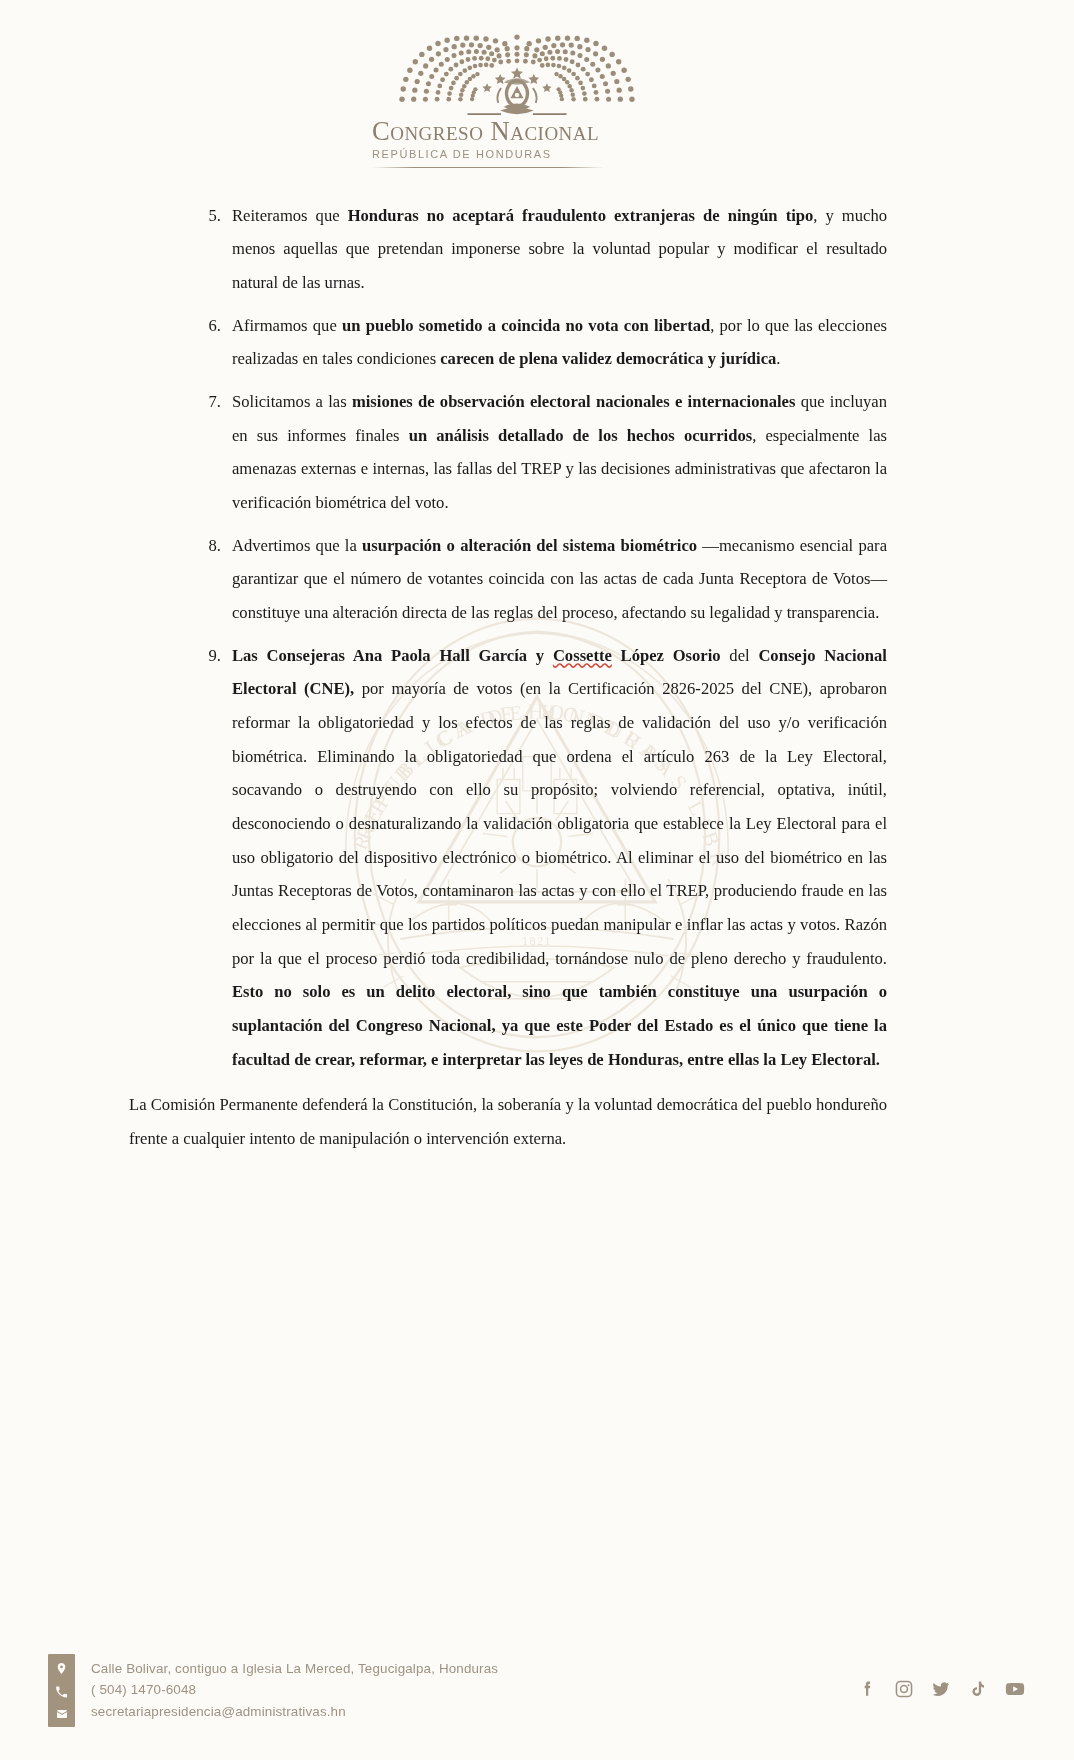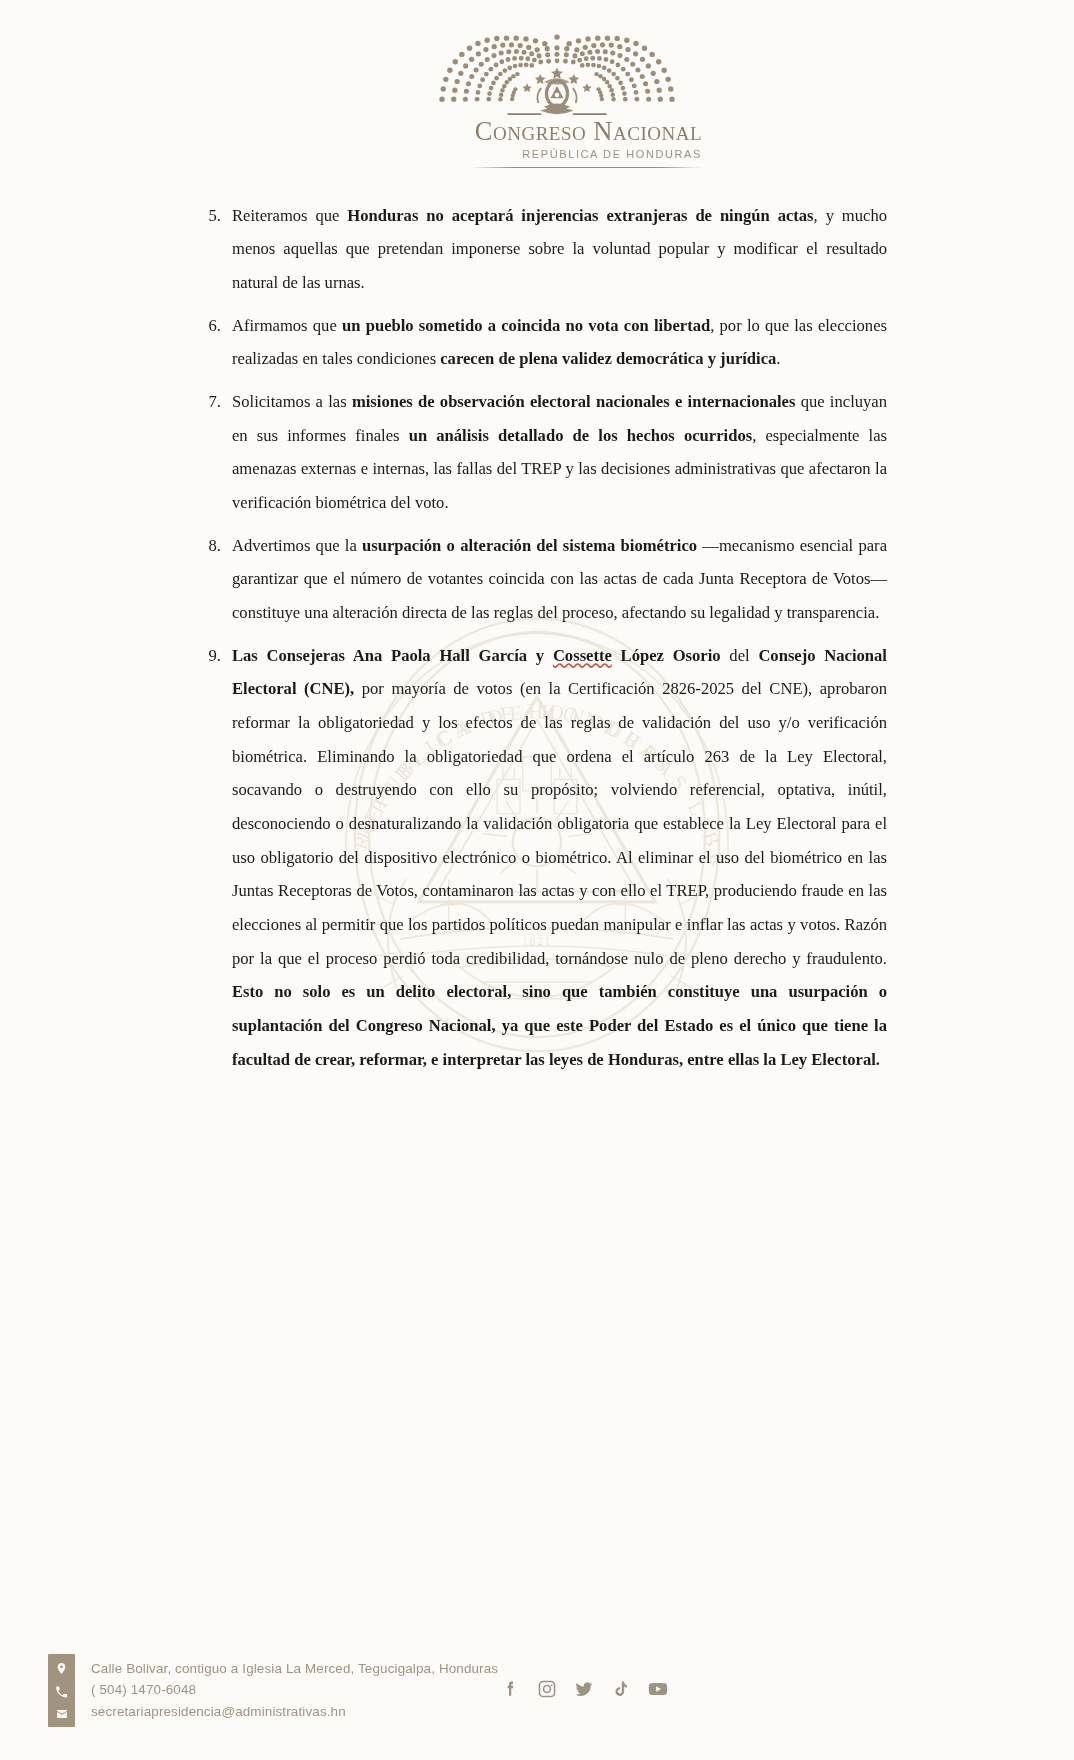--- a/index.html
+++ b/index.html
@@ -46,21 +46,21 @@
     z-index: 2;
     padding-top: 30px;
     display: flex;
     flex-direction: column;
     align-items: center;
   }
   .logo-block {
     width: 330px;
     display: flex;
     flex-direction: column;
-    align-items: flex-end;
+    align-items: flex-start;
   }
   .logo-dome {
     width: 290px;
     height: 86px;
     position: relative;
   }
   .logo-dome svg { width: 100%; height: 100%; display: block; }
 
   .logo-wordmark {
     margin-top: 2px;
@@ -143,20 +143,21 @@
   
   .doc-footer {
     position: absolute;
     left: 0;
     bottom: 0;
     width: 1074px;
     height: 110px;
     z-index: 3;
     display: flex;
     align-items: center;
+    justify-content: space-between;
     padding: 0 48px 29px 48px;
     box-sizing: border-box;
     background: transparent;
   }
   .footer-contact {
     display: flex;
     align-items: stretch;
     gap: 16px;
   }
   .icon-column {
@@ -487,40 +488,41 @@
       <div class="header-rule"></div>
     </div>
   </header>
 
   <main class="doc-body">
 
 
     <div id="item-list">
         <div class="item">
           <div class="item-num">5.</div>
-          <div class="item-text"><span>Reiteramos que </span><b>Honduras no aceptará injerencias extranjeras de ningún actas</b><span>, y mucho menos aquellas que pretendan imponerse sobre la voluntad popular y modificar el resultado natural de las urnas.</span></div>
+          <div class="item-text"><span>Reiteramos que </span><b>Honduras no aceptará fraudulento extranjeras de ningún tipo</b><span>, y mucho menos aquellas que pretendan imponerse sobre la voluntad popular y modificar el resultado natural de las urnas.</span></div>
         </div>
         <div class="item">
           <div class="item-num">6.</div>
           <div class="item-text"><span>Afirmamos que </span><b>un pueblo sometido a coincida no vota con libertad</b><span>, por lo que las elecciones realizadas en tales condiciones </span><b>carecen de plena validez democrática y jurídica</b><span>.</span></div>
         </div>
         <div class="item">
           <div class="item-num">7.</div>
           <div class="item-text"><span>Solicitamos a las </span><b>misiones de observación electoral nacionales e internacionales</b><span> que incluyan en sus informes finales </span><b>un análisis detallado de los hechos ocurridos</b><span>, especialmente las amenazas externas e internas, las fallas del TREP y las decisiones administrativas que afectaron la verificación biométrica del voto.</span></div>
         </div>
         <div class="item">
           <div class="item-num">8.</div>
           <div class="item-text"><span>Advertimos que la </span><b>usurpación o alteración del sistema biométrico</b><span> —mecanismo esencial para garantizar que el número de votantes coincida con las actas de cada Junta Receptora de Votos— constituye una alteración directa de las reglas del proceso, afectando su legalidad y transparencia.</span></div>
         </div>
         <div class="item">
           <div class="item-num">9.</div>
           <div class="item-text"><b>Las Consejeras Ana Paola Hall García y </b><b class="misspelled">Cossette</b><b> López Osorio</b><span> del </span><b>Consejo Nacional Electoral (CNE),</b><span> por mayoría de votos (en la Certificación 2826-2025 del CNE), aprobaron reformar la obligatoriedad y los efectos de las reglas de validación del uso y/o verificación biométrica. Eliminando la obligatoriedad que ordena el artículo 263 de la Ley Electoral, socavando o destruyendo con ello su propósito; volviendo referencial, optativa, inútil, desconociendo o desnaturalizando la validación obligatoria que establece la Ley Electoral para el uso obligatorio del dispositivo electrónico o biométrico. Al eliminar el uso del biométrico en las Juntas Receptoras de Votos, contaminaron las actas y con ello el TREP, produciendo fraude en las elecciones al permitir que los partidos políticos puedan manipular e inflar las actas y votos. Razón por la que el proceso perdió toda credibilidad, tornándose nulo de pleno derecho y fraudulento. </span><b>Esto no solo es un delito electoral, sino que también constituye una usurpación o suplantación del Congreso Nacional, ya que este Poder del Estado es el único que tiene la facultad de crear, reformar, e interpretar las leyes de Honduras, entre ellas la Ley Electoral.</b></div>
         </div>
       </div>
 
+    <p class="para closing">La Comisión Permanente defenderá la Constitución, la soberanía y la voluntad democrática del pueblo hondureño frente a cualquier intento de manipulación o intervención externa.</p>
   </main>
 
   <footer class="doc-footer">
 
     <div class="footer-contact">
       <div class="icon-column">
         <span>
           <svg width="13" height="15" viewBox="0 0 24 24">
               <path d="M12 2C8.1 2 5 5.1 5 9c0 5.2 7 13 7 13s7-7.8 7-13c0-3.9-3.1-7-7-7zm0 9.5A2.5 2.5 0 1 1 12 6.5a2.5 2.5 0 0 1 0 5z"></path>
             </svg>

